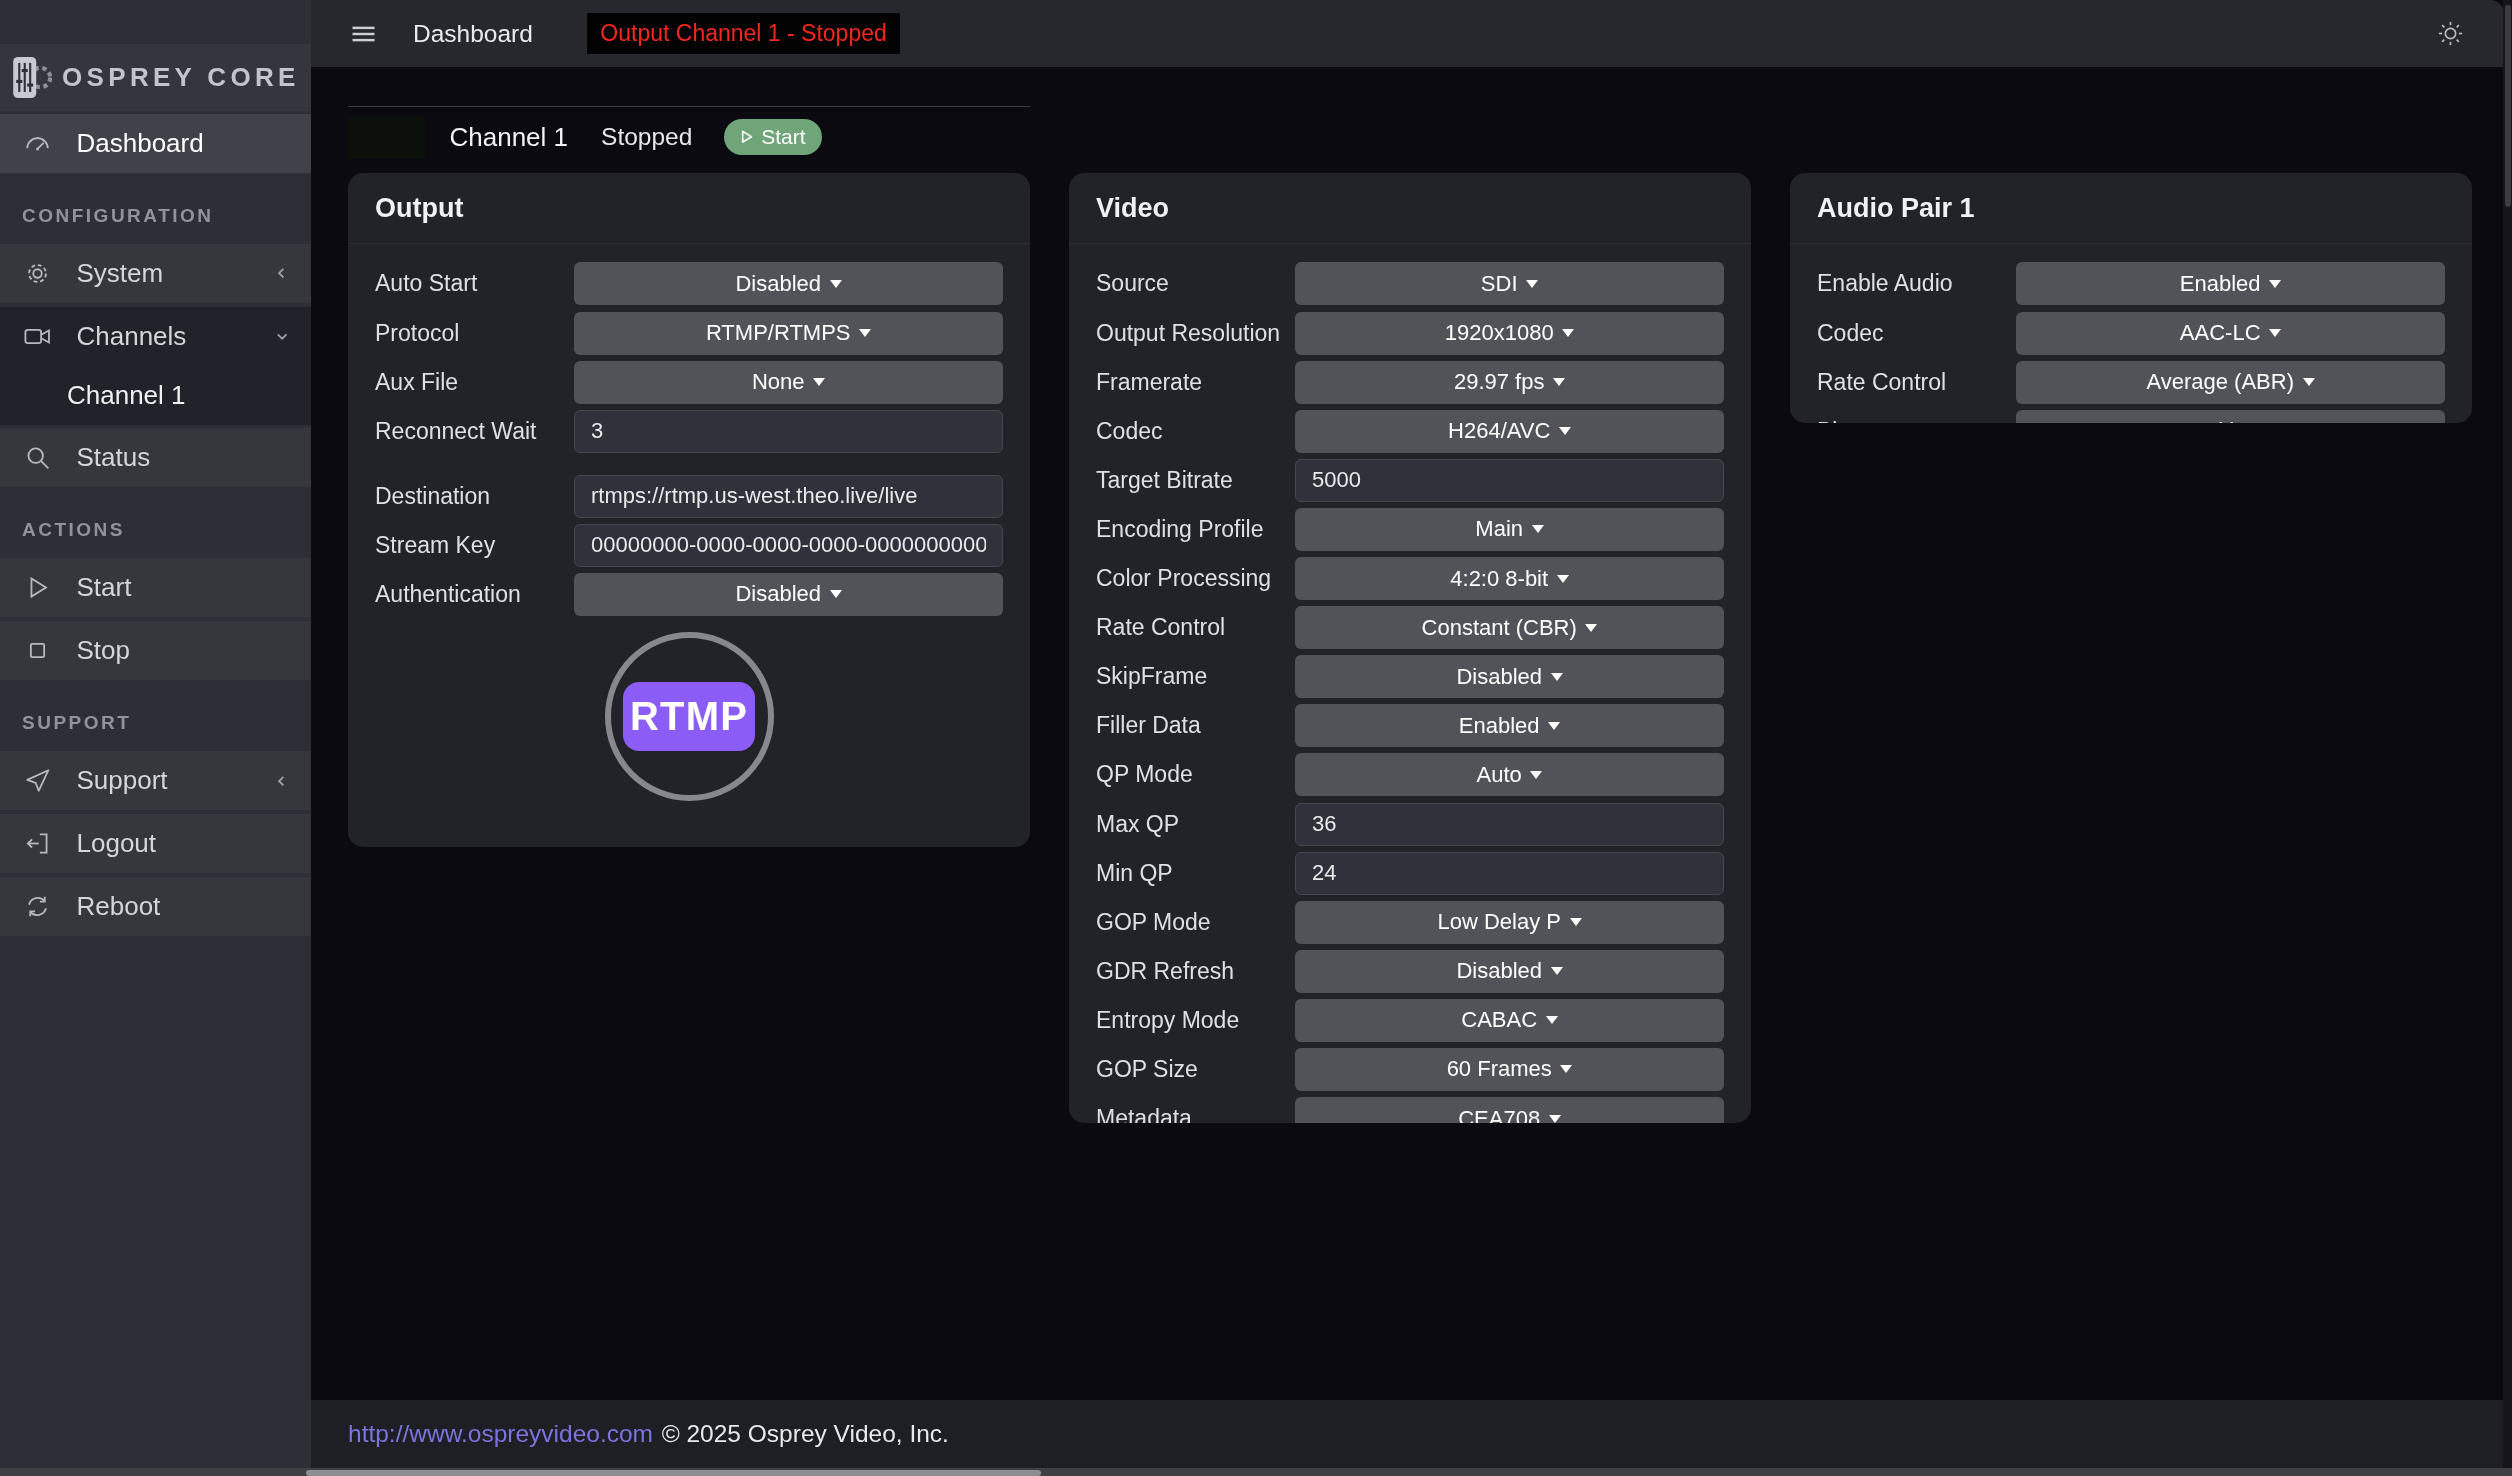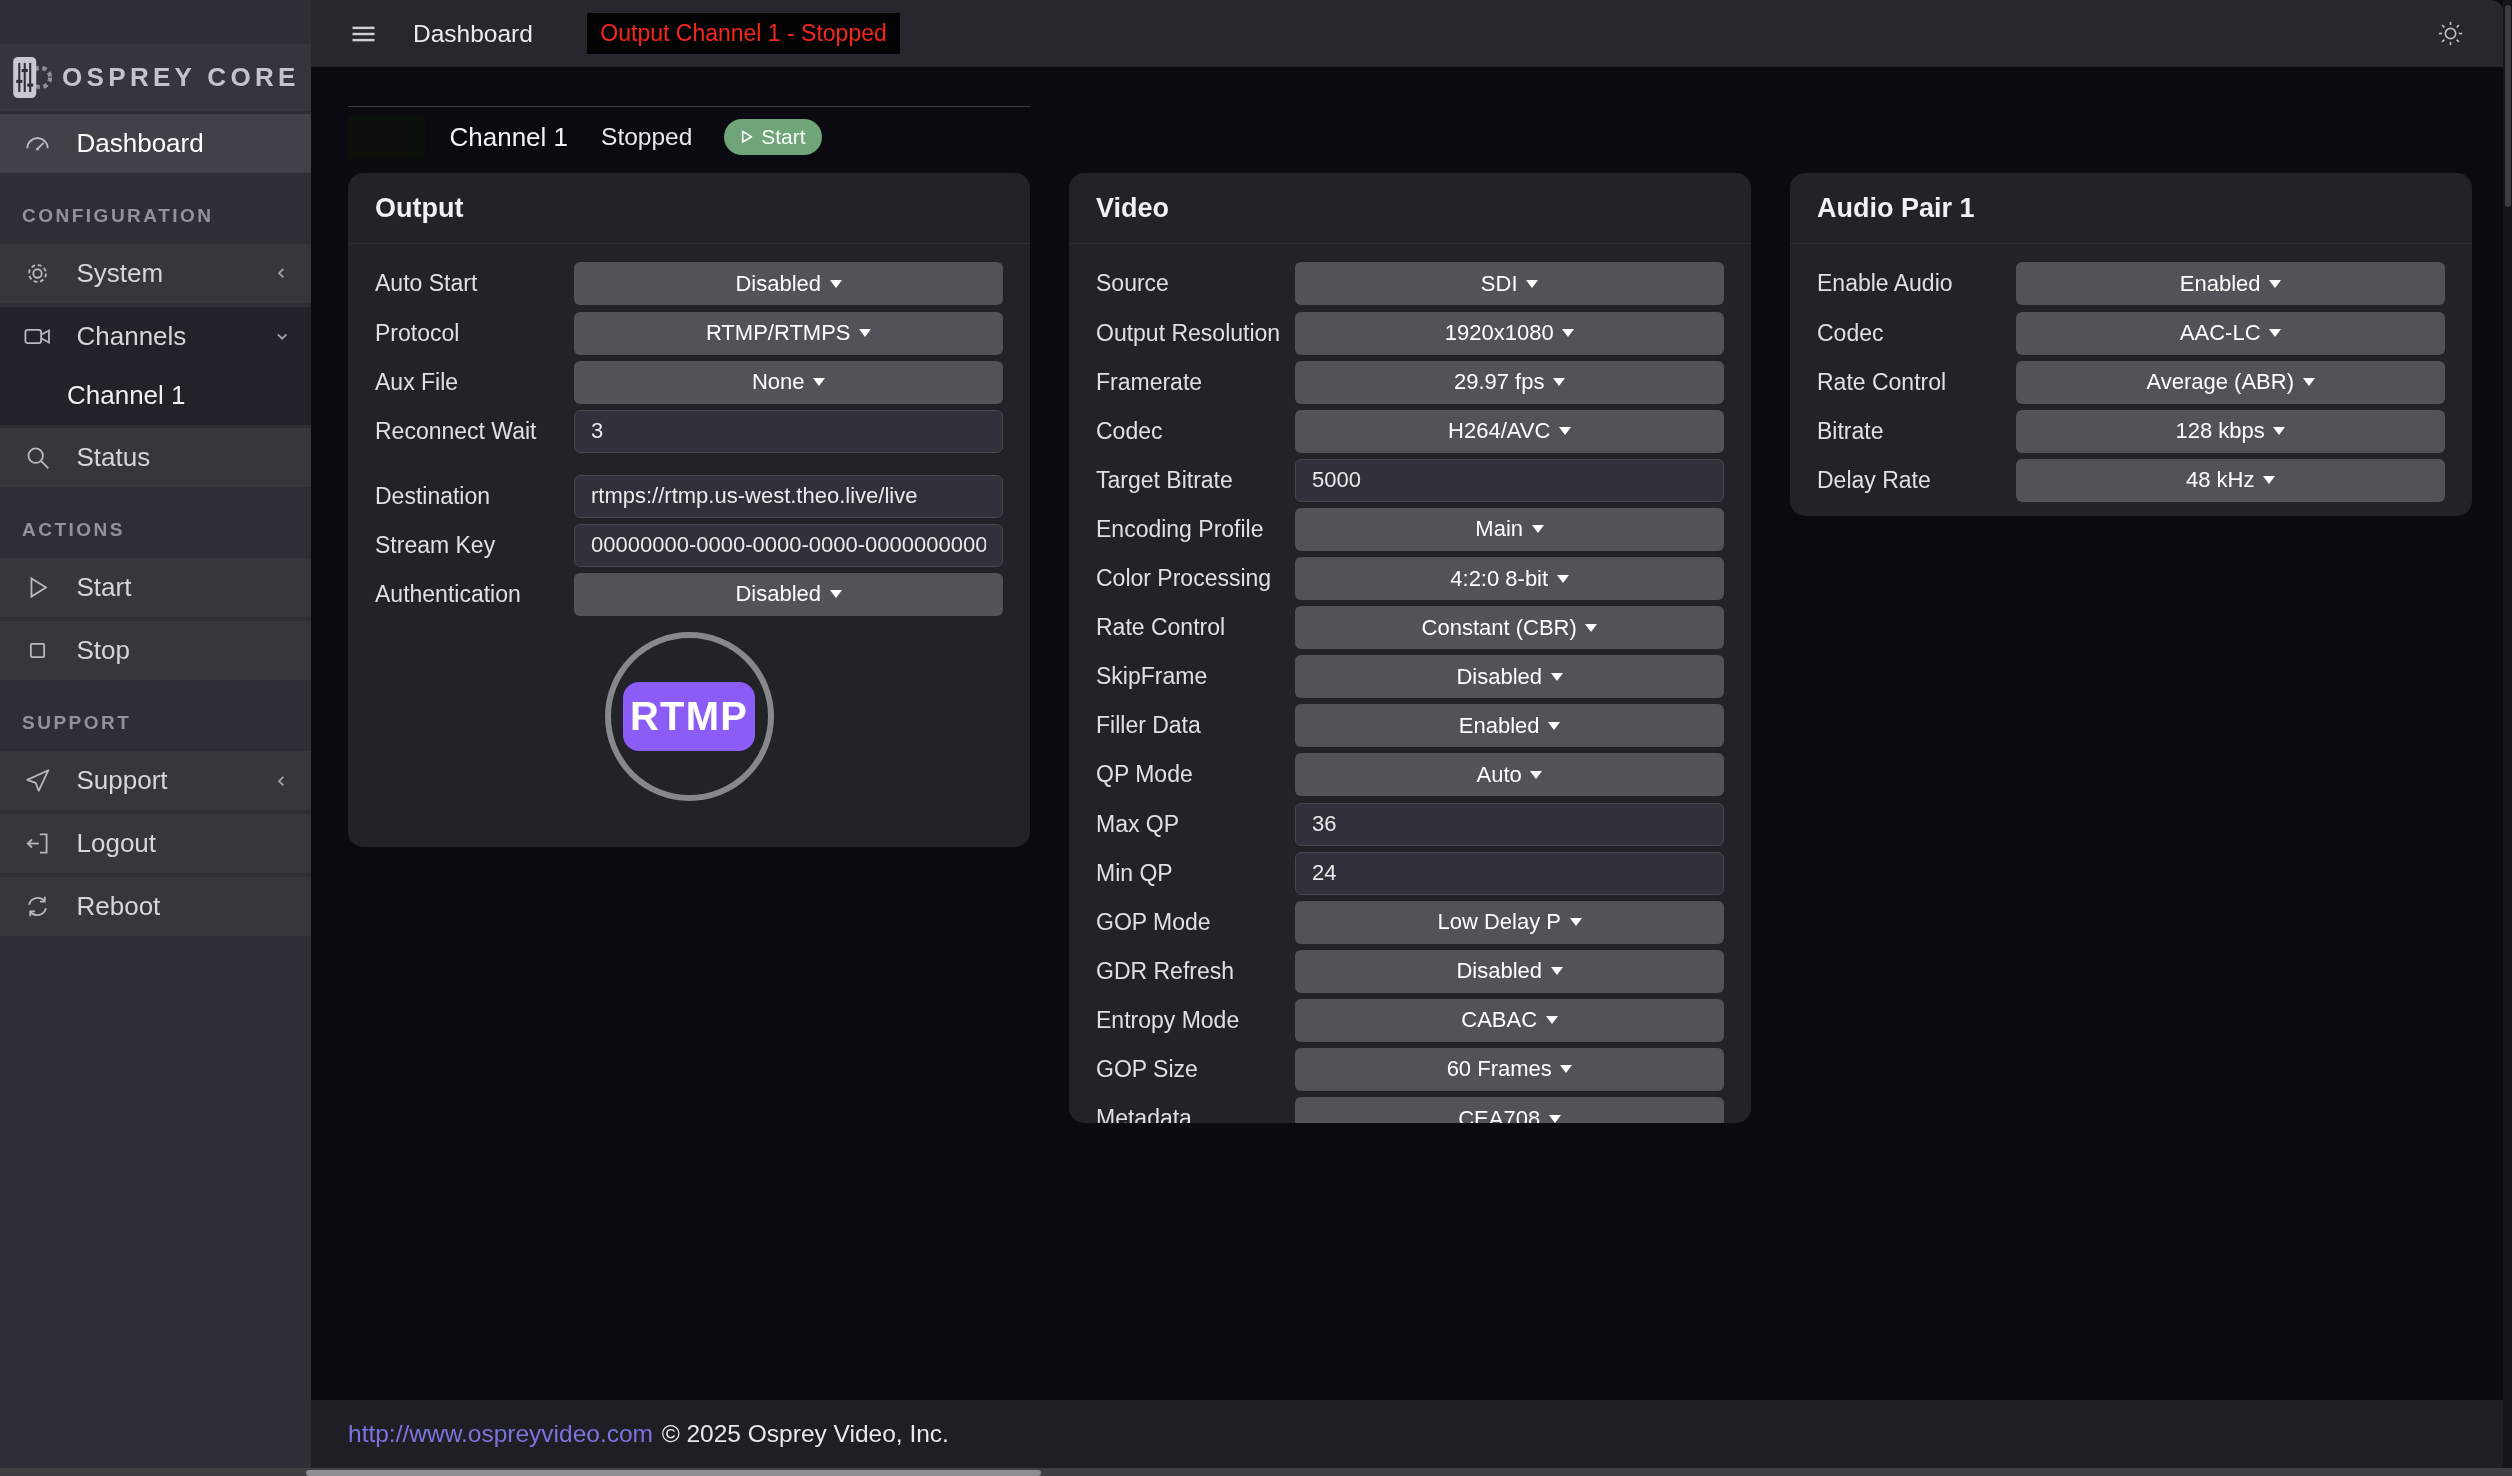--- a/index.html
+++ b/index.html
@@ -68,21 +68,21 @@
     background:#6fa578; color:#ffffff; font-size:21px;
     font-family:"Liberation Sans", sans-serif; cursor:pointer;
   }
 
   
   .panels { display:flex; align-items:flex-start; gap:39px; margin-top:14.7px; }
   .panel { width:682px; background:#222229; border-radius:15px; overflow:hidden; }
   .panel-hd { padding:19.6px 27px; border-bottom:1.2px solid #2d2d34; }
   .panel-hd h2 { font-size:27px; font-weight:bold; color:#eff1f3; }
   .panel-bd { padding:18px 27px 24.5px; }
-  .p-output { height:674px; } .p-video { height:950px; } .p-audio { height:343px; }
+  .p-output { height:674px; } .p-video { height:950px; } .p-audio { height:250px; }
 
   .frow { display:flex; align-items:center; margin-bottom:6.1px; }
   .frow.gap-above { margin-top:22px; }
   .flabel { font-size:23px; color:#dde0e4; }
   .dd {
     margin-left:auto; width:429px; height:43px; border-radius:6.1px;
     background:#515359; display:flex; align-items:center; justify-content:center;
     color:#ffffff; font-size:22px; cursor:pointer;
   }
   .caret {

